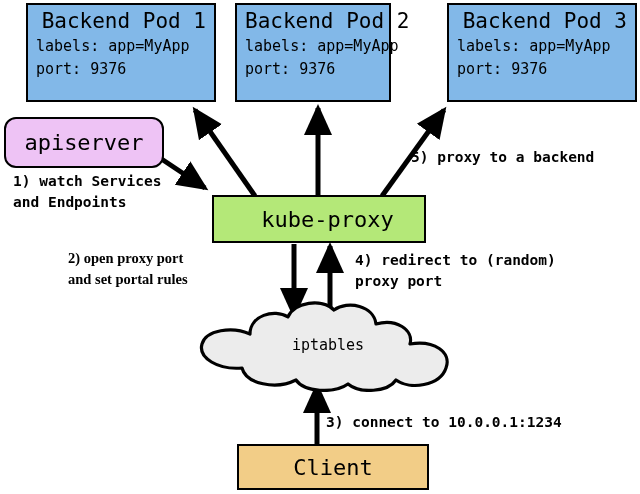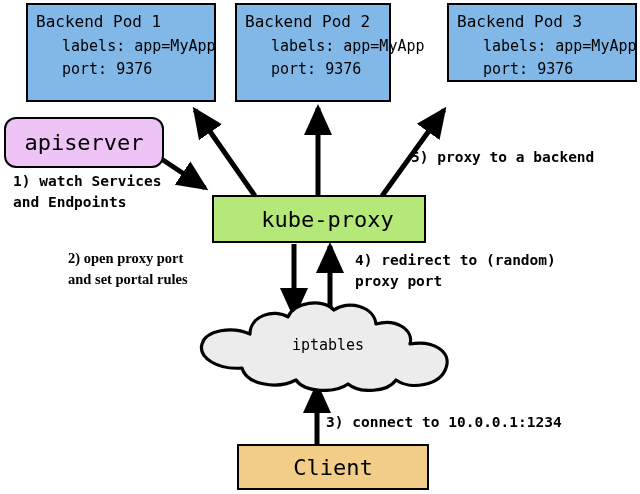--- a/index.html
+++ b/index.html
@@ -37,33 +37,32 @@
   }
   .node.center {
     justify-content: center;
     align-items: center;
   }
   .pod {
     background: #82b8e8;
     padding: 3px 8px 0 8px;
   }
   .pod .title {
-    font-size: 16px;
+    font-size: 21px;
     line-height: 27px;
     white-space: nowrap;
-    text-align: left;
+    text-align: right;
     color: #000;
   }
   .pod .meta {
     font-size: 15px;
     line-height: 23px;
     white-space: nowrap;
     color: #000;
     text-align: left;
-    margin-left: 26px;
   }
   .apiserver {
     background: #eec3f5;
   }
   .apiserver .title {
     font-size: 22px;
     color: #000;
     white-space: nowrap;
   }
   .kubeproxy {
@@ -173,21 +172,21 @@
     <div class="meta">labels: app=MyApp</div>
     <div class="meta">port: 9376</div>
   </div>
 
   <div class="node pod" style="left:235px; top:3px; width:156px; height:99px;">
     <div class="title">Backend Pod 2</div>
     <div class="meta">labels: app=MyApp</div>
     <div class="meta">port: 9376</div>
   </div>
 
-  <div class="node pod" style="left:447px; top:3px; width:190px; height:79px;">
+  <div class="node pod" style="left:447px; top:3px; width:190px; height:99px;">
     <div class="title">Backend Pod 3</div>
     <div class="meta">labels: app=MyApp</div>
     <div class="meta">port: 9376</div>
   </div>
 
   <div class="node center apiserver" style="left:4px; top:117px; width:160px; height:51px;border-radius:12px;">
     <div class="title">apiserver</div>
   </div>
 
   <div class="node center kubeproxy" style="left:212px; top:195px; width:214px; height:48px;">

